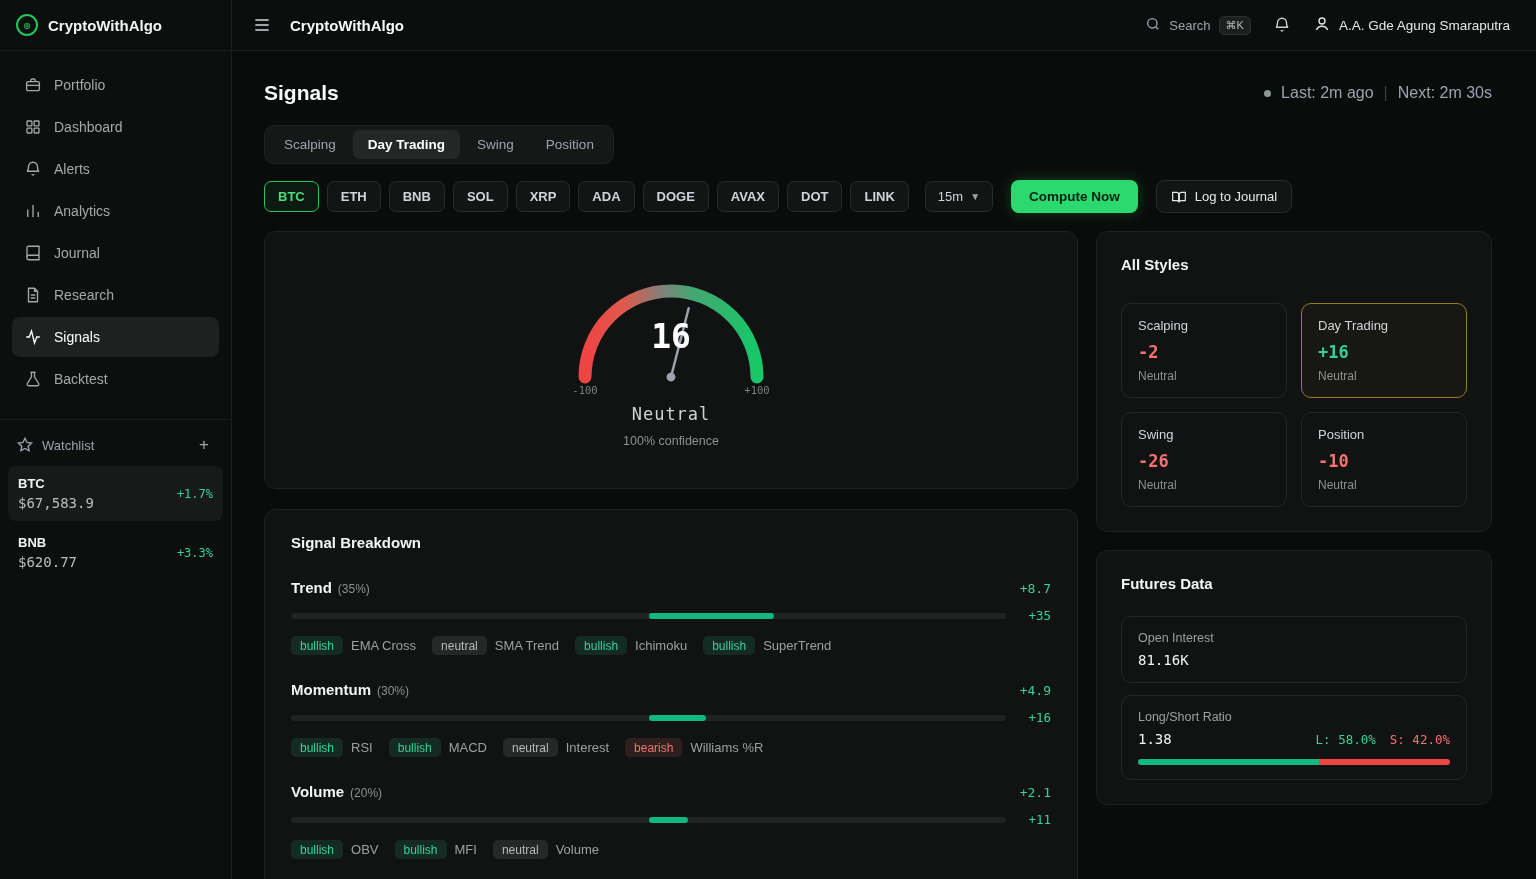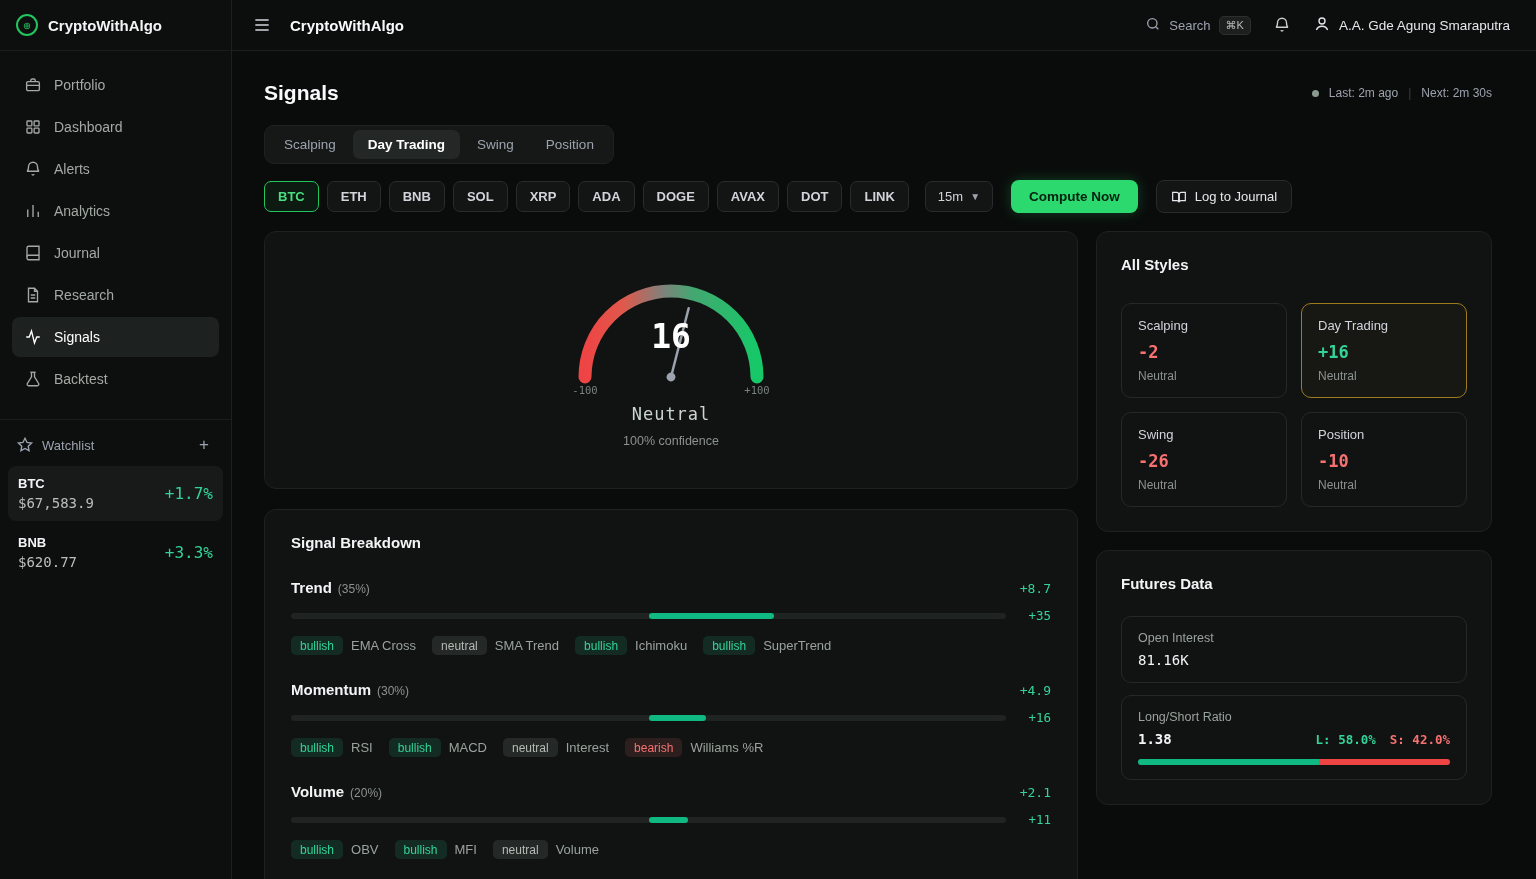--- a/index.html
+++ b/index.html
@@ -26,38 +26,38 @@
   .nico { width:18px; height:18px; display:flex; align-items:center; justify-content:center; }
   .nico svg { width:18px; height:18px; }
   .wl-sep { border-top:1px solid #1a1d1c; margin:10px 0 0; }
   .wl-head { display:flex; align-items:center; gap:8px; padding:14px 16px 8px; color:#9ca3af; font-size:13px; }
   .wl-head .spacer { flex:1; }
   .wl-plus { width:22px; height:22px; border:none; background:transparent; color:#9ca3af; font-size:17px; cursor:pointer; border-radius:6px; }
   .wl-item { display:flex; align-items:center; justify-content:space-between; margin:2px 8px; padding:10px 10px; border-radius:8px; cursor:pointer; }
   .wl-item.active { background:#171a19; }
   .wl-sym { font-size:13px; font-weight:bold; color:#f3f4f6; margin-bottom:4px; }
   .wl-price { font-size:14px; color:#b9c0bc; }
-  .wl-chg { font-size:16px; }
+  .wl-chg { font-size:12px; }
 
   
   .main-wrap { flex:1; display:flex; flex-direction:column; min-width:0; }
   .topbar { height:51px; min-height:51px; background:#0c0e0d; border-bottom:1px solid #1d201f; display:flex; align-items:center; gap:18px; padding:0 26px 0 20px; }
   .hamburger { background:none; border:none; color:#d1d5db; cursor:pointer; display:flex; }
   .tb-title { font-weight:bold; font-size:15px; color:#f9fafb; }
   .tb-right { margin-left:auto; display:flex; align-items:center; gap:22px; }
   .search-box { display:flex; align-items:center; gap:8px; color:#9ca3af; font-size:13px; cursor:pointer; }
   .kbd { background:#1c1f1e; border:1px solid #2b2f2d; border-radius:5px; padding:2px 6px; font-size:11px; color:#b5bbb7; }
   .icon-btn { background:none; border:none; color:#c9cfcb; cursor:pointer; display:flex; }
   .user { display:flex; align-items:center; gap:8px; color:#e5e7eb; font-size:13.5px; cursor:pointer; }
 
   
   .main { flex:1; padding:30px 44px 0 32px; overflow:hidden; }
   .page-head { display:flex; align-items:center; justify-content:space-between; }
   .page-title { font-size:21px; font-weight:bold; color:#f9fafb; }
-  .status { display:flex; align-items:center; gap:10px; color:#9ca3af; font-size:12px; }
+  .status { display:flex; align-items:center; gap:10px; color:#9ca3af; font-size:16px; }
   .status .dot { width:7px; height:7px; border-radius:50%; background:#8a9a8f; }
   .status .sep { color:#3a3f3d; }
 
   .tab-group { display:inline-flex; gap:2px; background:#15181?7; background:#151817; border:1px solid #1f2221; border-radius:10px; padding:4px; margin-top:20px; }
   .tab { padding:7px 15px; border-radius:7px; border:none; background:transparent; color:#9ca3af; font-size:13.5px; cursor:pointer; font-family:inherit; }
   .tab.active { background:#23272 5; background:#232725; color:#ffffff; font-weight:bold; }
 
   .coin-row { display:flex; align-items:center; gap:8px; margin-top:16px; }
   .coin { height:31px; padding:0 13px; border-radius:7px; background:#131514; border:1px solid #272b29; color:#d1d5db; font-size:13px; font-weight:bold; cursor:pointer; font-family:inherit; }
   .coin.active { border-color:#22c55e; color:#4ade80; background:rgba(34,197,94,0.08); }
@@ -105,21 +105,21 @@
   .sc-sub { font-size:12px; color:#8b9290; }
 
   
   .futures-card { padding:24px; }
   .f-stack { display:flex; flex-direction:column; gap:12px; margin-top:24px; }
   .f-card { border:1px solid #242826; border-radius:10px; padding:14px 16px; }
   .f-cols { display:flex; justify-content:space-between; }
   .f-label { font-size:12.5px; color:#9aa29d; margin-bottom:7px; }
   .f-val { font-size:14px; color:#f3f4f6; }
   .ta-r { text-align:right; }
-  .ls-row { display:flex; justify-content:space-between; align-items:baseline;font-weight:bold; }
+  .ls-row { display:flex; justify-content:space-between; align-items:baseline; }
   .ls-right { font-size:12.5px; display:flex; gap:14px; }
   .ls-bar { display:flex; height:6px; border-radius:3px; overflow:hidden; margin-top:12px; background:#1f2322; }
   .ls-long { background:#10b981; }
   .ls-short { background:#ef4444; }
 </style>
 </head>
 <body>
 
 <aside class="sidebar">
   <div class="sb-head">

